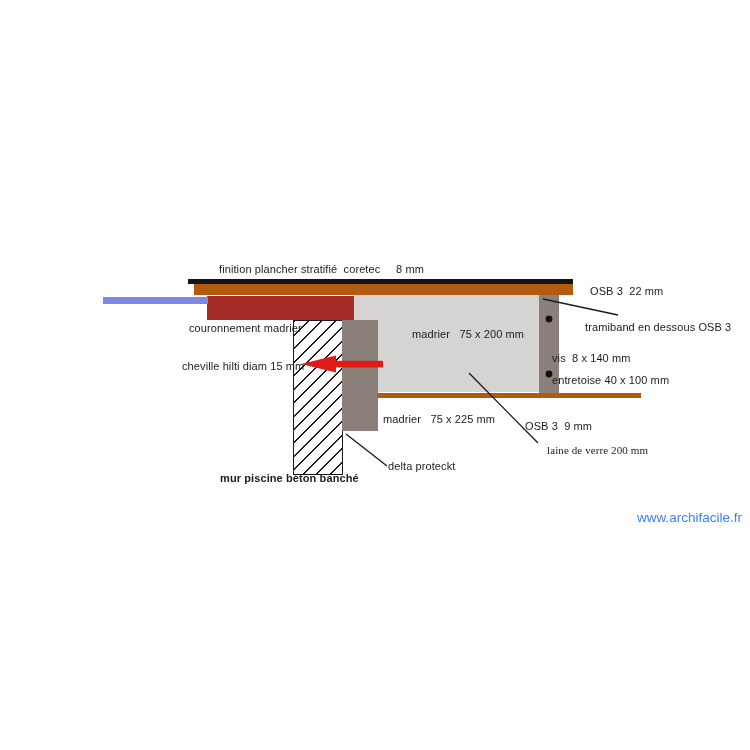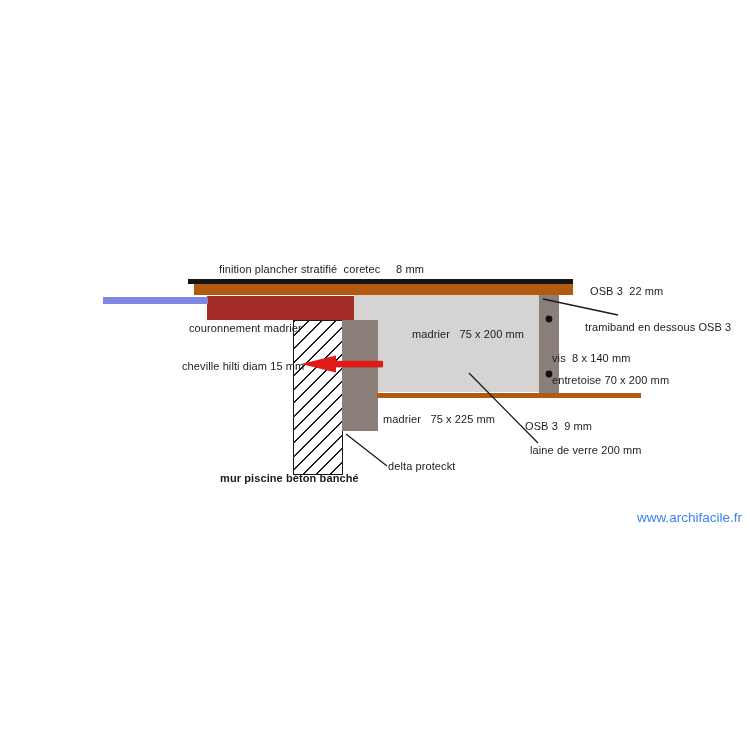--- a/index.html
+++ b/index.html
@@ -66,27 +66,27 @@
   <div class="lbl" style="left:189px;top:323px;">couronnement madrier</div>
 
   <div class="lbl" style="left:585px;top:322px;text-align:right;">tramiband en dessous OSB 3</div>
 
   <div class="lbl" style="left:412px;top:329px;">madrier   75 x 200 mm</div>
 
   <div class="lbl" style="left:182px;top:361px;">cheville hilti diam 15 mm</div>
 
   <div class="lbl" style="left:552px;top:353px;">vis  8 x 140 mm</div>
 
-  <div class="lbl" style="left:552px;top:375px;">entretoise 70 x 200 mm</div>
+  <div class="lbl" style="left:552px;top:375px;">entretoise 40 x 100 mm</div>
 
   <div class="lbl" style="left:525px;top:421px;">OSB 3  9 mm</div>
 
   <div class="lbl" style="left:383px;top:414px;">madrier   75 x 225 mm</div>
 
-  <div class="lbl" style="left:530px;top:445px;">laine de verre 200 mm</div>
+  <div class="lbl" style="left:547px;top:445px;font-family:Liberation Serif, serif;">laine de verre 200 mm</div>
 
   <div class="lbl" style="left:388px;top:461px;">delta proteckt</div>
 
   <div class="lbl" style="left:220px;top:473px;font-weight:bold;">mur piscine béton banché</div>
 
   <div class="site-text">www.archifacile.fr</div>
 
 </div>
 
 </body></html>

